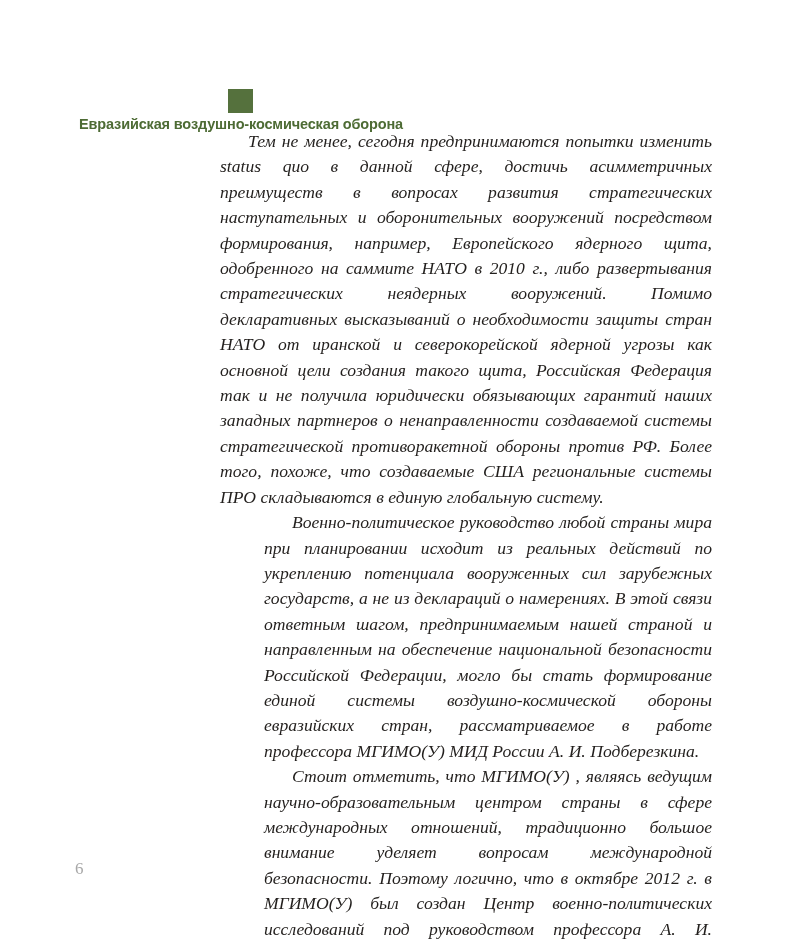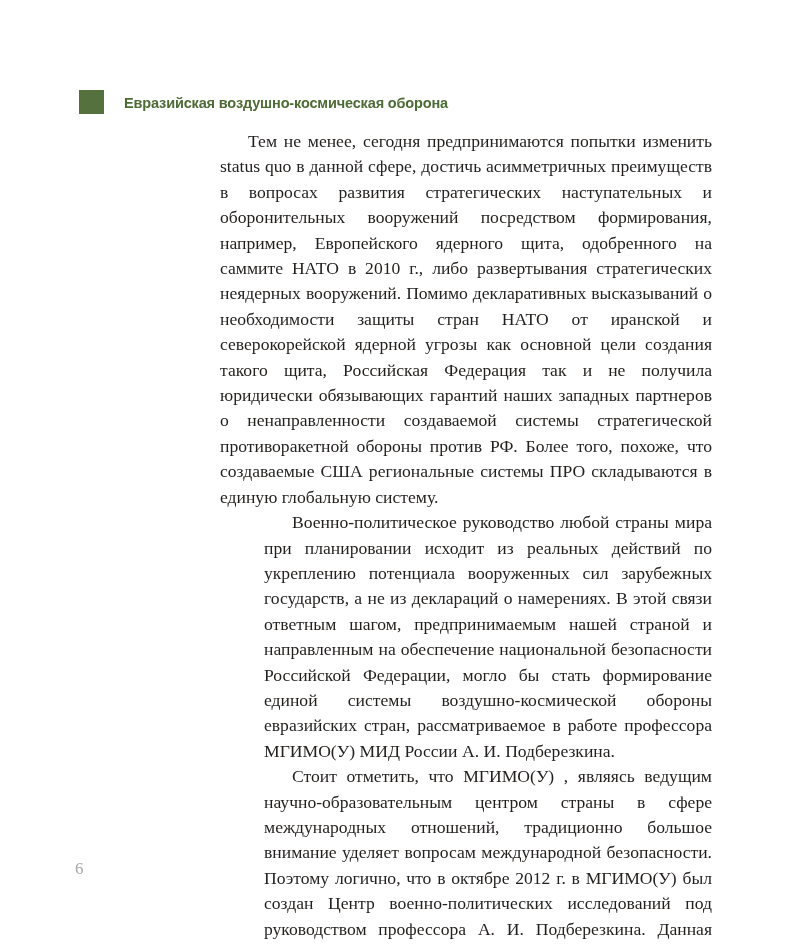--- a/index.html
+++ b/index.html
@@ -23,22 +23,23 @@
     background: #ffffff;
   }
 
   
   .running-head {
     position: absolute;
     left: 79px;
     top: 89px;
     display: flex;
     align-items: center;
-    gap: 20px;
+    gap: 3px;
     height: 26px;
+    flex-direction: column;
   }
   .head-marker {
     width: 25px;
     height: 24px;
     background: #55713d;
     flex: 0 0 auto;
     display: block;
   }
   .head-title {
     font-family: "Liberation Sans", "DejaVu Sans", sans-serif;
@@ -63,20 +64,21 @@
   .para {
     margin: 0;
     text-align: justify;
     text-justify: inter-word;
     text-indent: 28px;
     font-size: 17.6px;
     line-height: 25.4px;
     color: #221f1d;
     hyphens: manual;
     word-spacing: 0.1px;
+    font-style: italic;
   }
   .para + .para {
     margin-top: 0;
     margin-left: 44px;
   }
   
   .para:last-child { text-align-last: left; }
 
   
   .para { text-align-last: left; }

